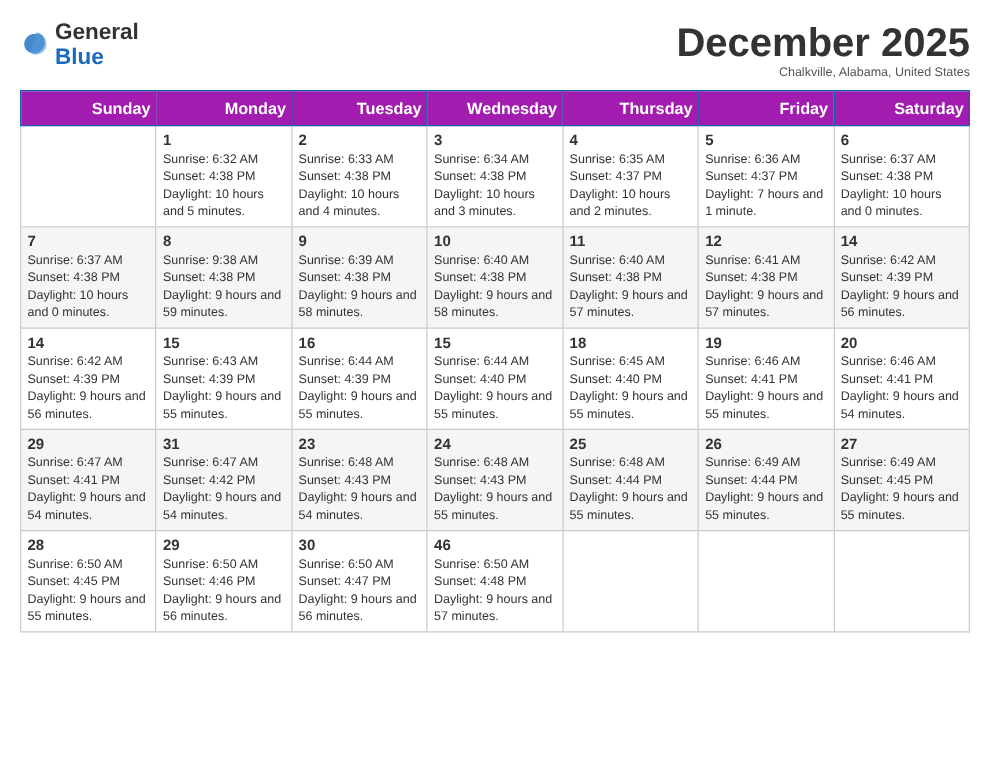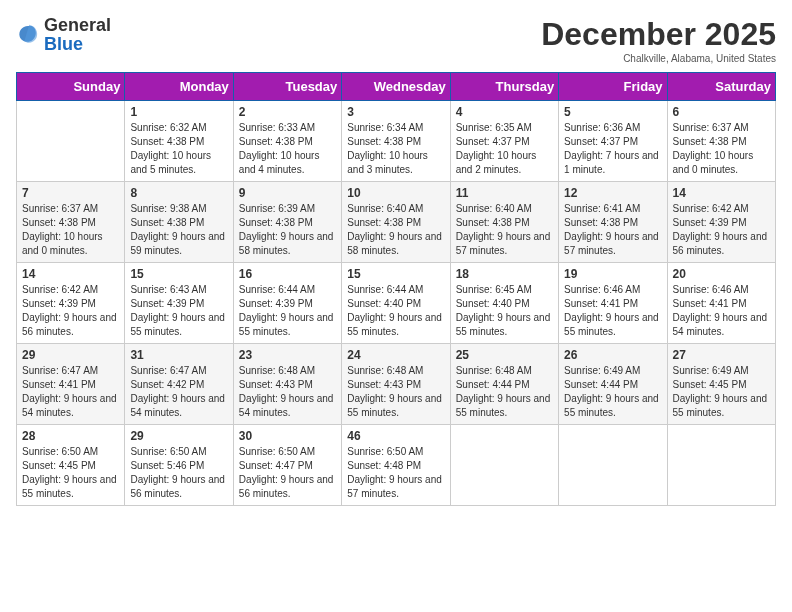--- a/index.html
+++ b/index.html
@@ -356,21 +356,21 @@
         <div class="day-info">
           <span>Sunrise: 6:50 AM</span><br>
           <span>Sunset: 4:45 PM</span><br>
           <span>Daylight: 9 hours and 55 minutes.</span>
         </div>
       </td>
         <td>
         <span class="day-number">29</span>
         <div class="day-info">
           <span>Sunrise: 6:50 AM</span><br>
-          <span>Sunset: 5:46 PM</span><br>
+          <span>Sunset: 4:46 PM</span><br>
           <span>Daylight: 9 hours and 56 minutes.</span>
         </div>
       </td>
         <td>
         <span class="day-number">30</span>
         <div class="day-info">
           <span>Sunrise: 6:50 AM</span><br>
           <span>Sunset: 4:47 PM</span><br>
           <span>Daylight: 9 hours and 56 minutes.</span>
         </div>

